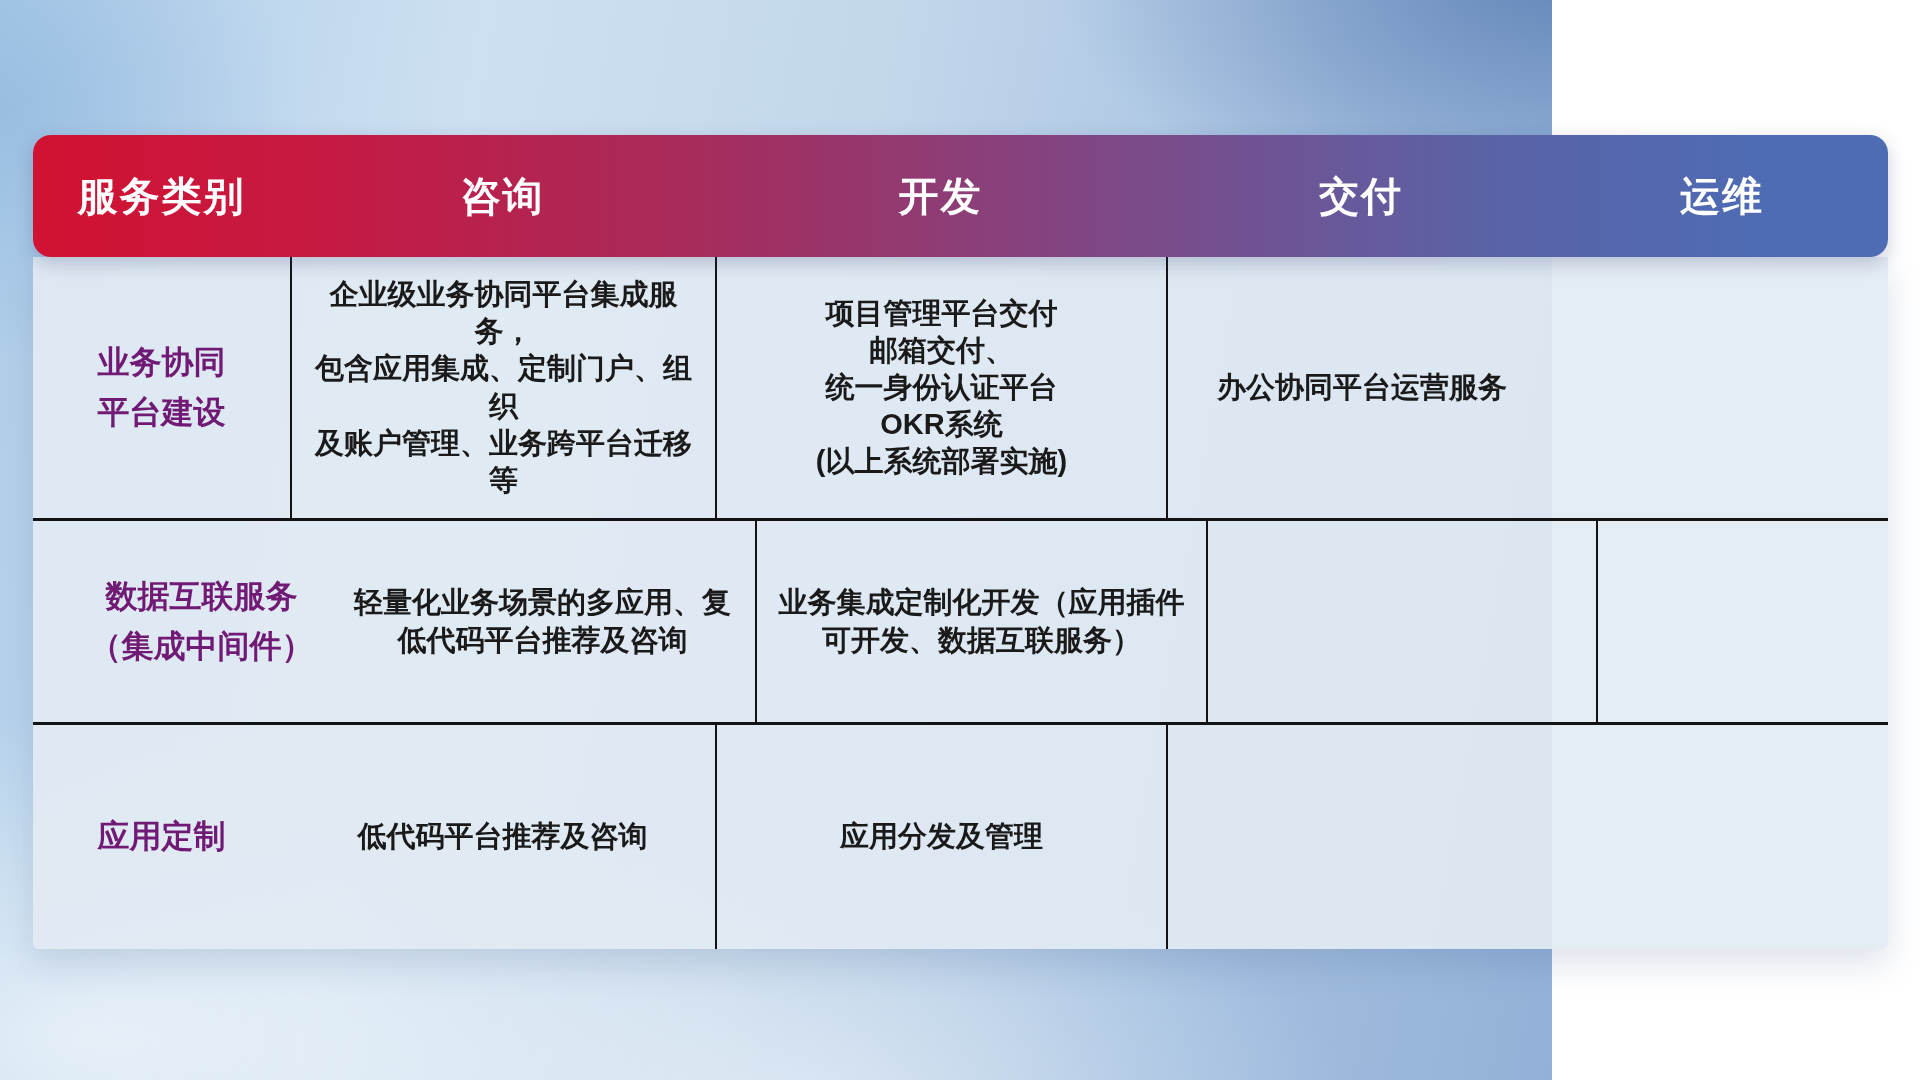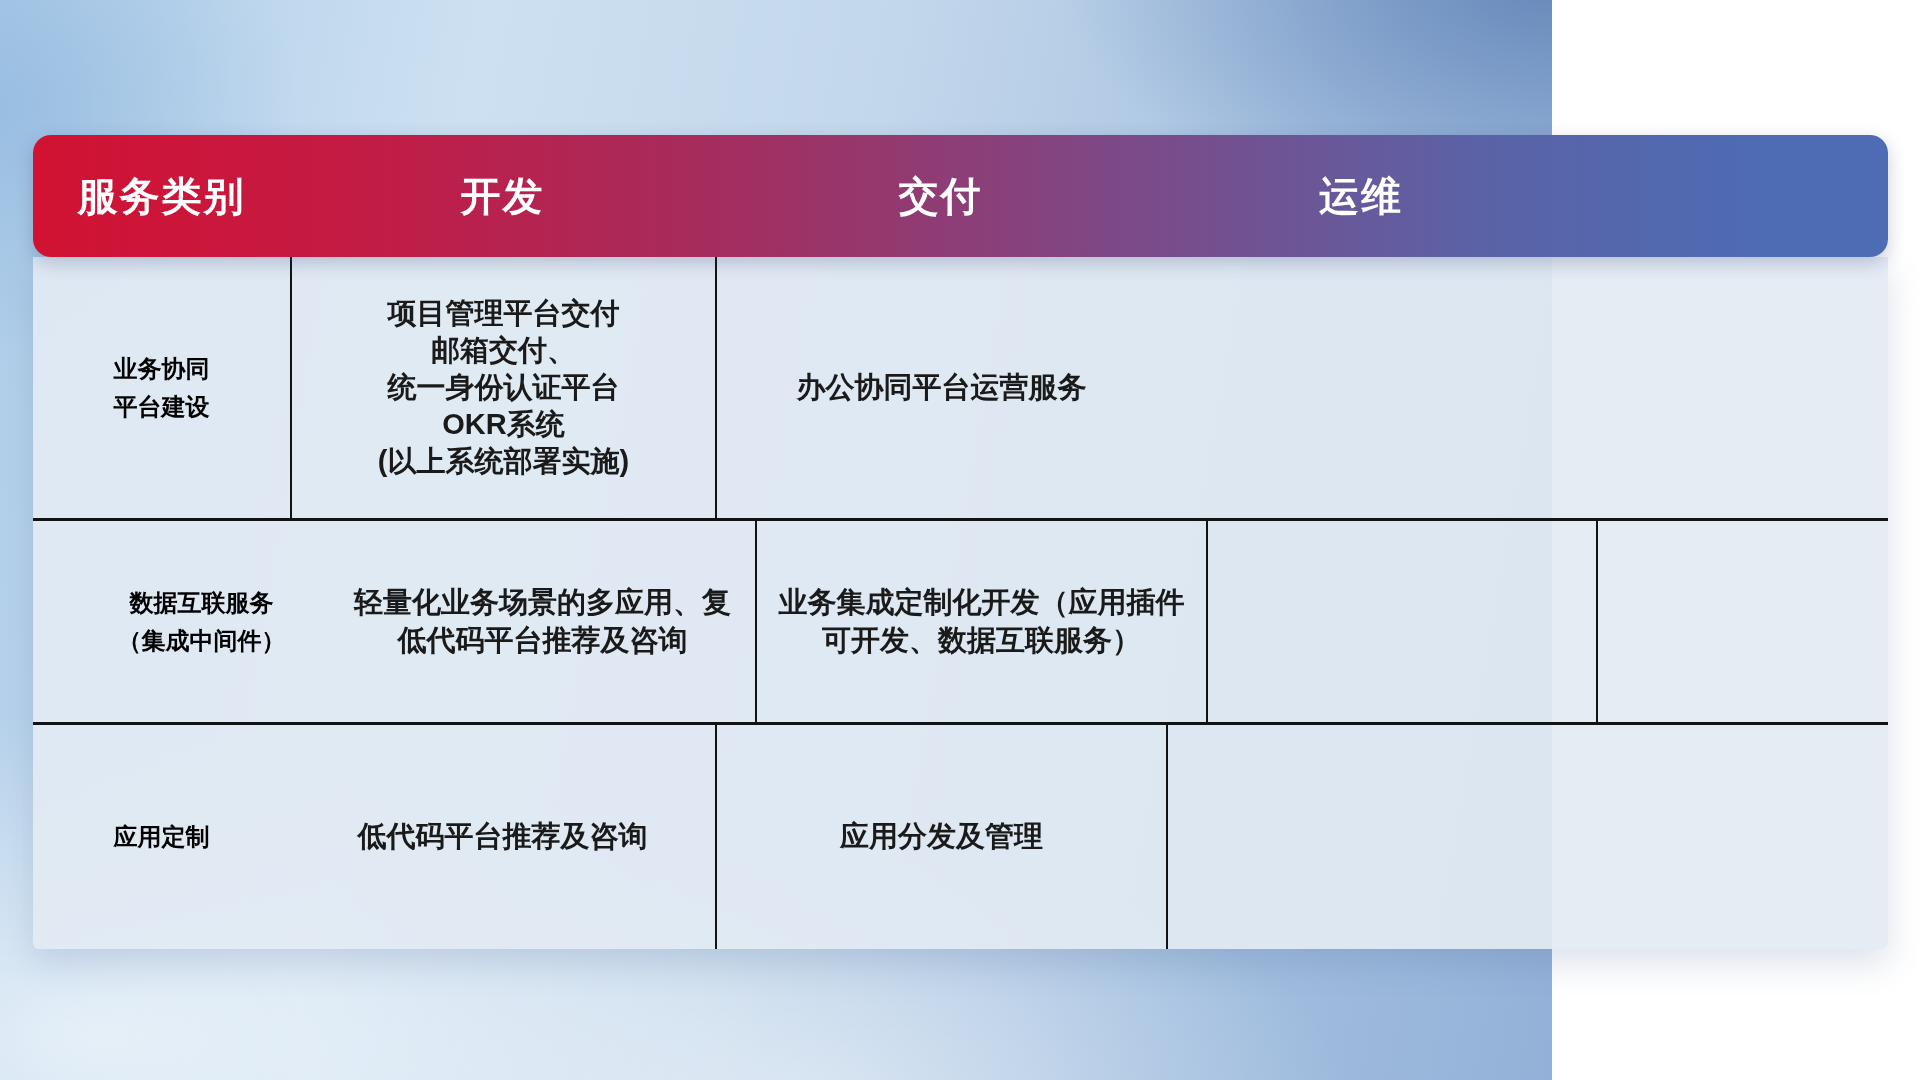--- a/index.html
+++ b/index.html
@@ -74,44 +74,48 @@
     white-space: pre-line;
     padding: 8px 10px;
     font-size: 29px;
     line-height: 1.28;
     color: #1a1a1a;
     font-weight: bold;
   }
   .cell.v-line { border-left: 2px solid #131313; }
 
   .category-cell {
-    font-size: 24px;
+    font-size: 32px;
     line-height: 1.55;
     font-weight: bold;
-    color: #000000;
+    color: #701a75;
   }
 </style>
 </head>
 <body>
 
 <div class="stage">
   <div class="service-table">
 
     <div class="table-header">
       <div class="header-cell">服务类别</div>
+      <div class="header-cell">咨询</div>
       <div class="header-cell">开发</div>
       <div class="header-cell">交付</div>
       <div class="header-cell">运维</div>
     </div>
 
     <div class="table-body">
 
       <div class="table-row row-1">
         <div class="cell category-cell">业务协同
 平台建设</div>
+        <div class="cell v-line">企业级业务协同平台集成服务，
+包含应用集成、定制门户、组织
+及账户管理、业务跨平台迁移等</div>
         <div class="cell v-line">项目管理平台交付
 邮箱交付、
 统一身份认证平台
 OKR系统
 (以上系统部署实施)</div>
         <div class="cell v-line">办公协同平台运营服务</div>
       </div>
 
       <div class="table-row row-2">
         <div class="cell category-cell">数据互联服务

